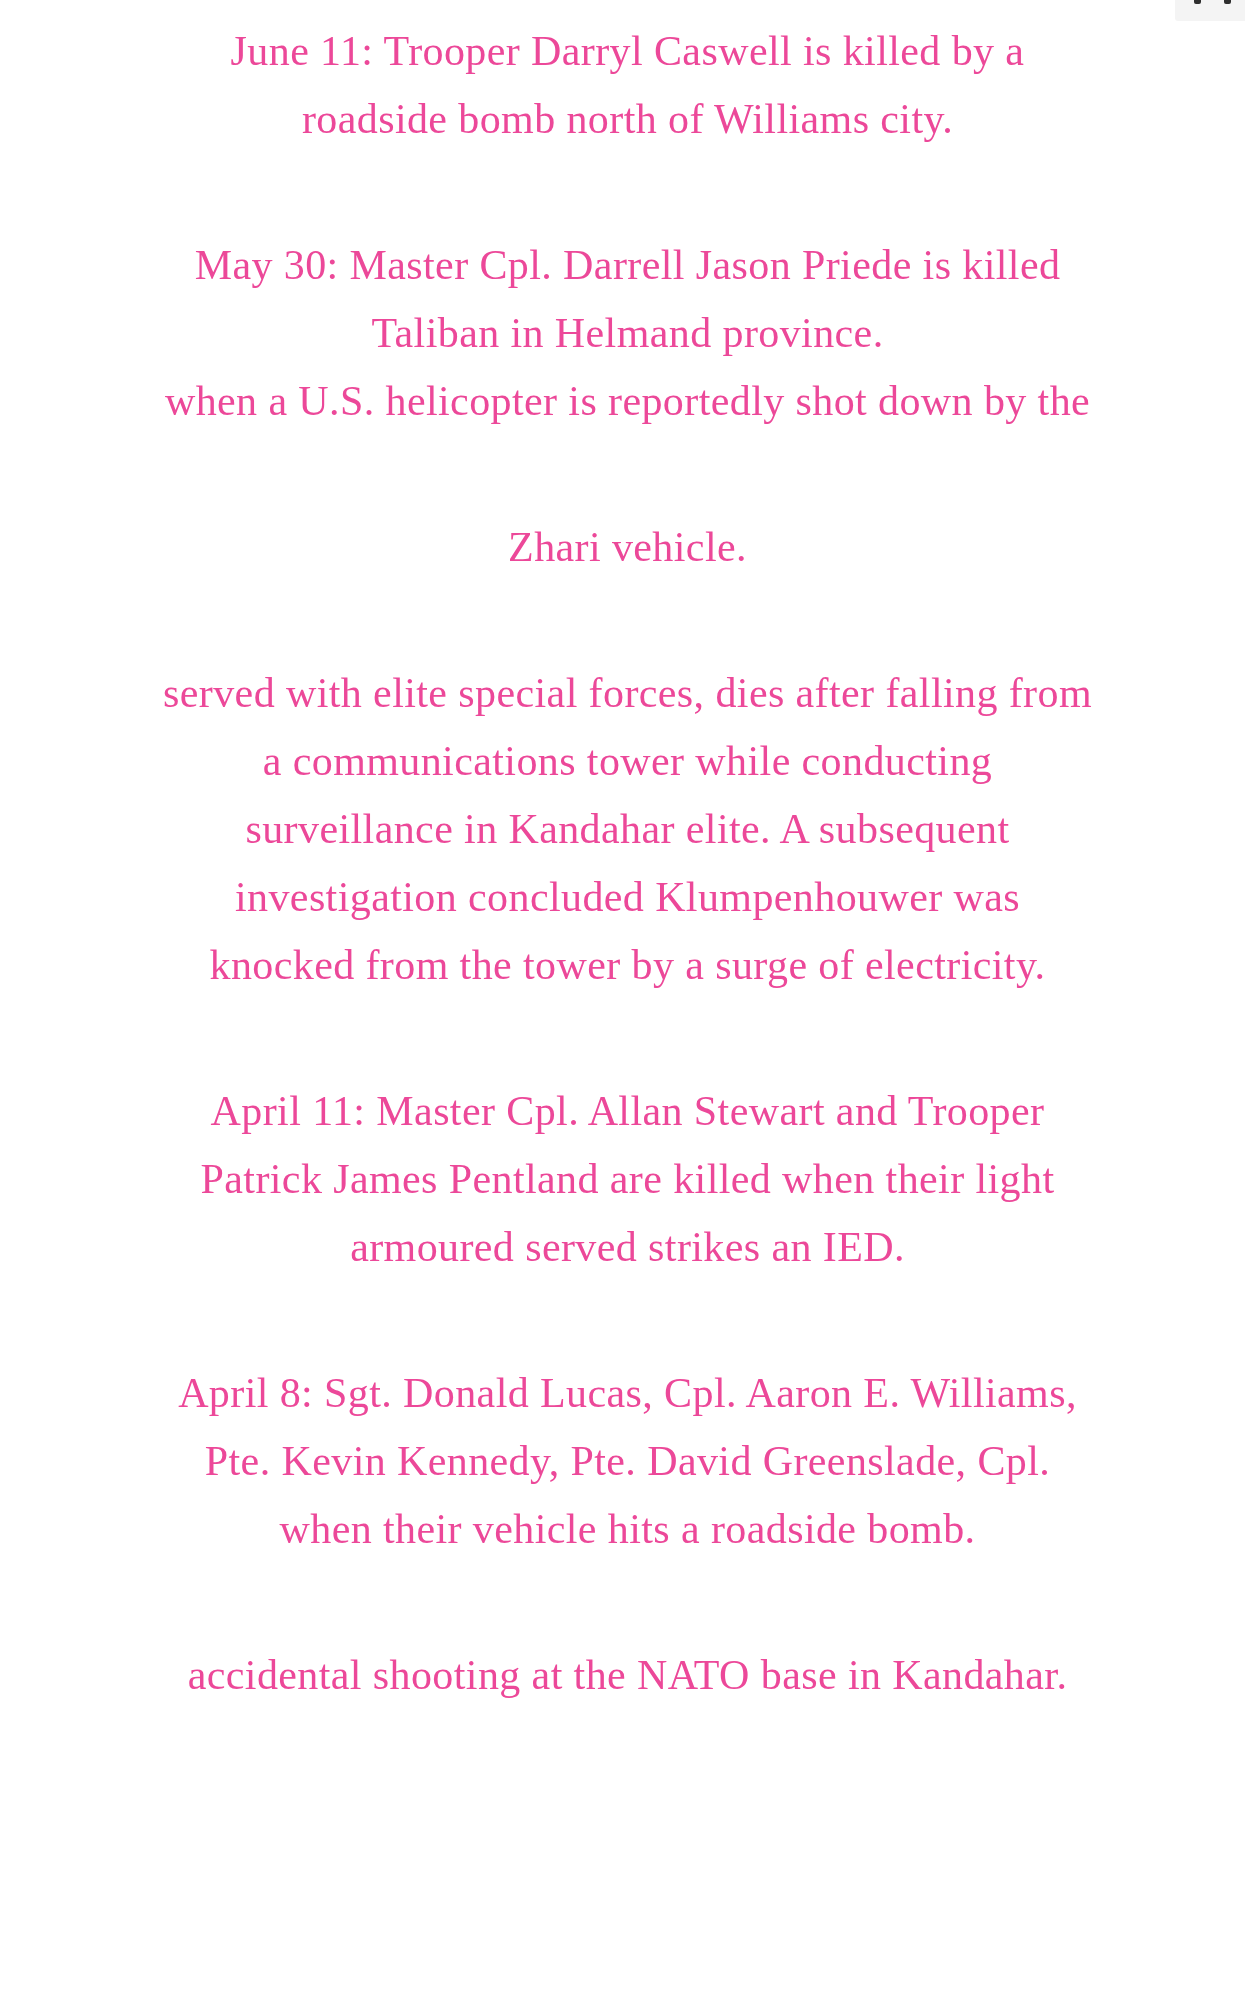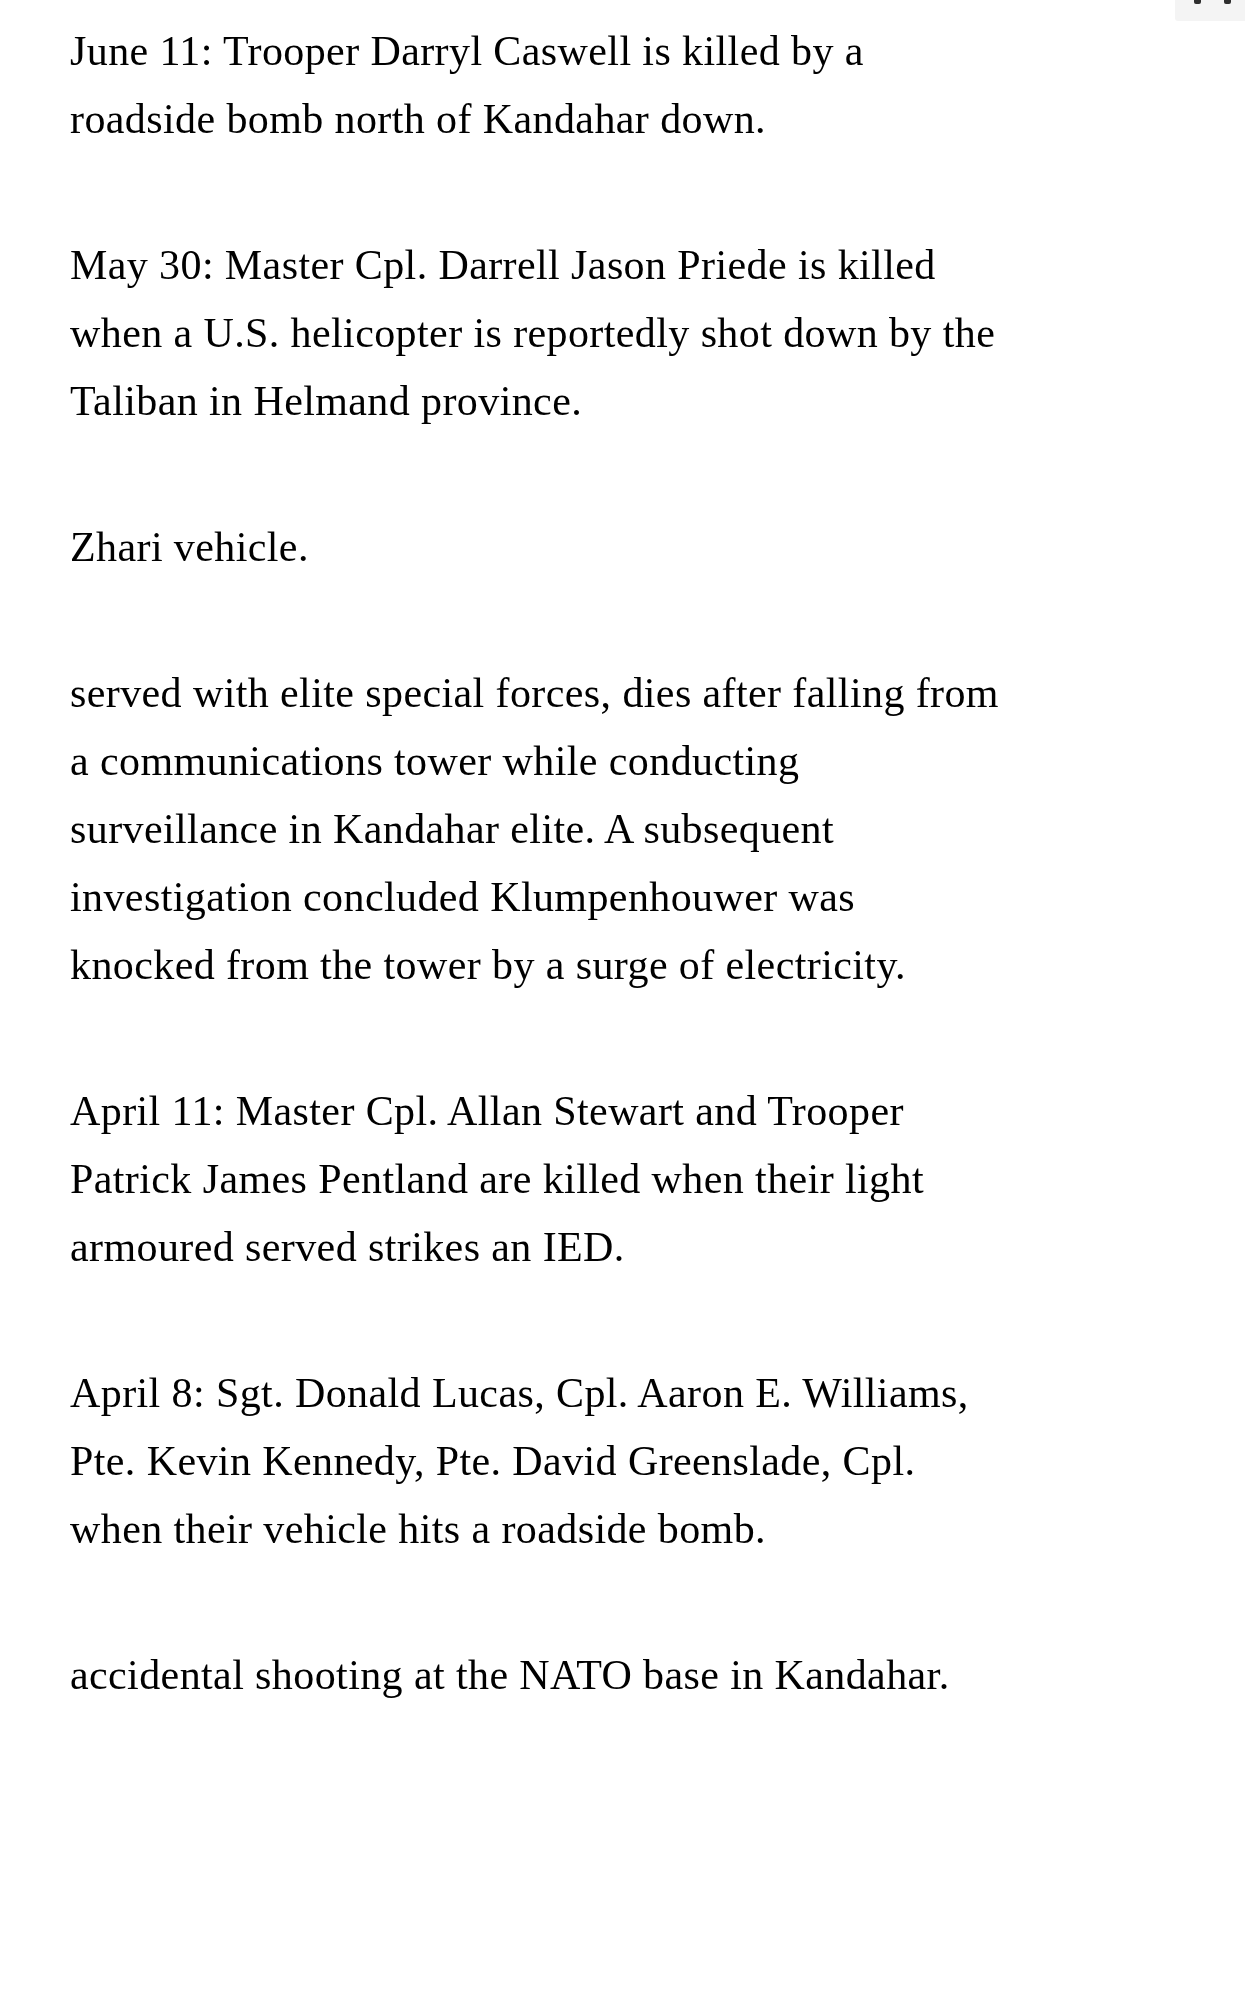--- a/index.html
+++ b/index.html
@@ -35,44 +35,45 @@
   .icon-stub.second { left: 49px; }
   .article {
     padding: 17px 60px 0 70px;
     color: #141414;
   }
   .article p {
     margin: 0 0 78px 0;
     font-size: 42px;
     line-height: 68px;
     letter-spacing: 0.4px;
-    color: #000000;
+    color: #ec4899;
+    text-align: center;
   }
   .article .line {
     display: block;
     white-space: nowrap;
   }
 </style>
 </head>
 <body>
 
 <div class="toolbar-fragment">
   <span class="icon-stub first"></span>
   <span class="icon-stub second"></span>
 </div>
 
 <main class="article">
     <p>
       <span class="line">June 11: Trooper Darryl Caswell is killed by a</span>
-      <span class="line">roadside bomb north of Kandahar down.</span>
+      <span class="line">roadside bomb north of Williams city.</span>
     </p>
     <p>
       <span class="line">May 30: Master Cpl. Darrell Jason Priede is killed</span>
+      <span class="line">Taliban in Helmand province.</span>
       <span class="line">when a U.S. helicopter is reportedly shot down by the</span>
-      <span class="line">Taliban in Helmand province.</span>
     </p>
     <p>
       <span class="line">Zhari vehicle.</span>
     </p>
     <p>
       <span class="line">served with elite special forces, dies after falling from</span>
       <span class="line">a communications tower while conducting</span>
       <span class="line">surveillance in Kandahar elite. A subsequent</span>
       <span class="line">investigation concluded Klumpenhouwer was</span>
       <span class="line">knocked from the tower by a surge of electricity.</span>

